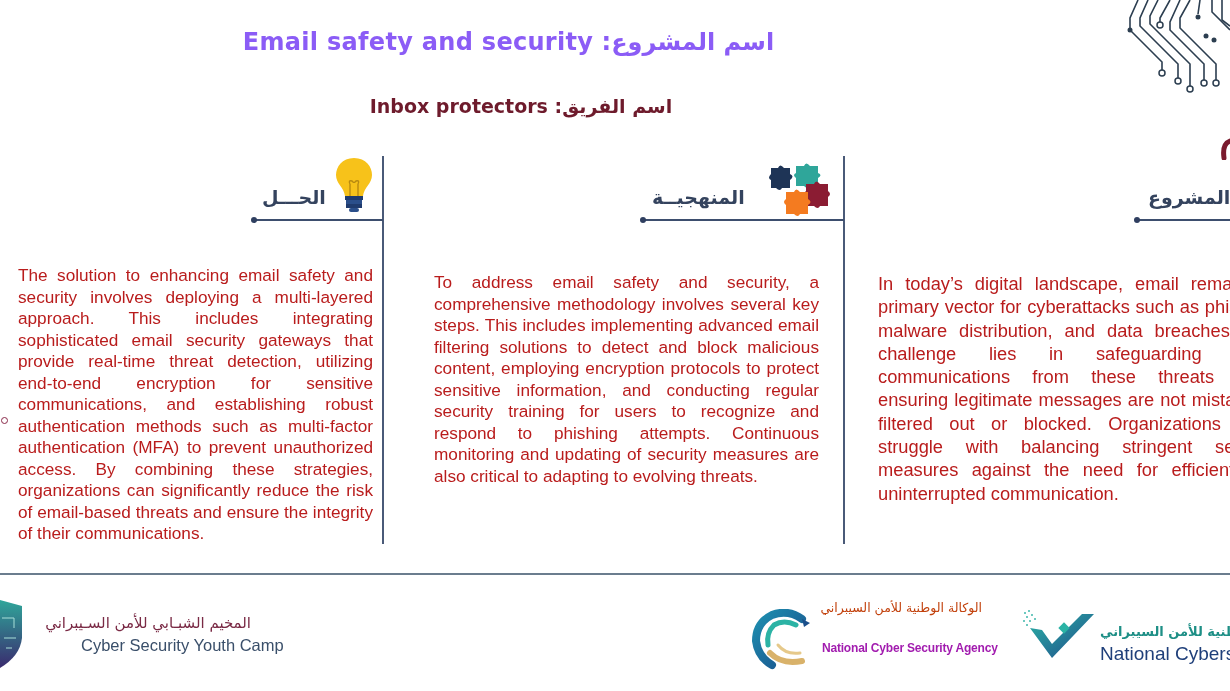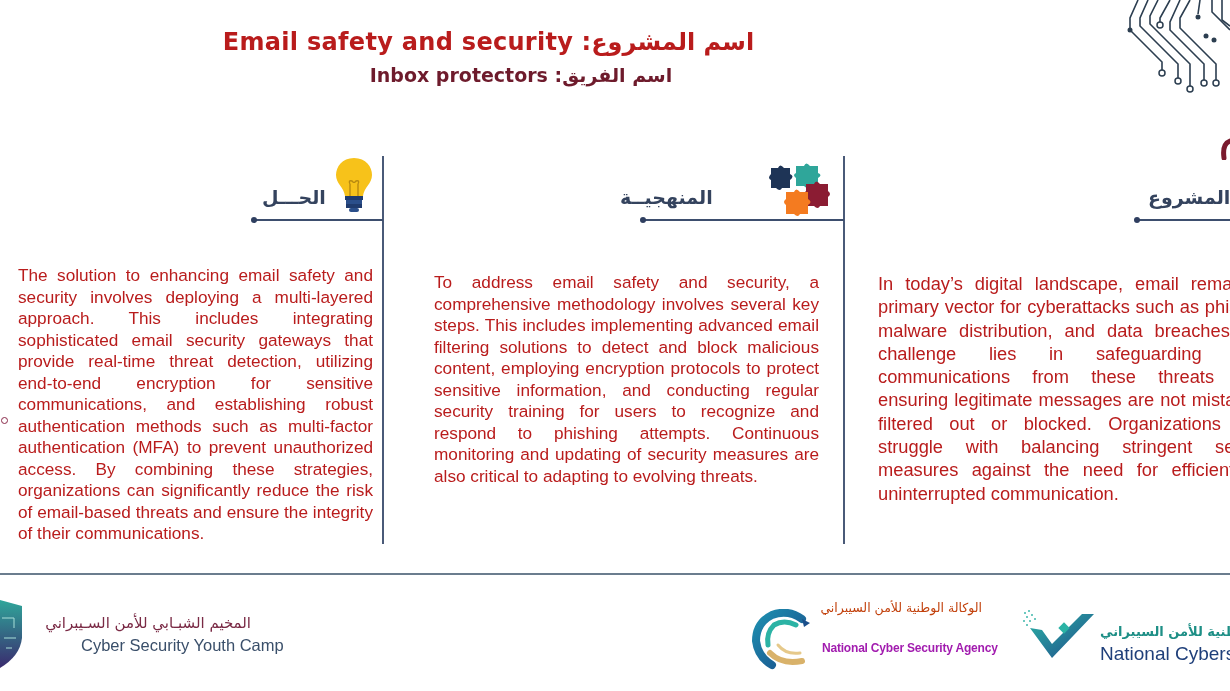--- a/index.html
+++ b/index.html
@@ -4,24 +4,24 @@
 <style>
   html, body { margin: 0; padding: 0; }
   body {
     width: 1230px; height: 691px; overflow: hidden; position: relative;
     background: #ffffff;
     font-family: "Liberation Sans", sans-serif;
   }
   .title {
     position: absolute; left: 0; width: 977px; top: 28px; text-align: center;
     font-family: "DejaVu Sans", sans-serif; font-weight: bold;
-    font-size: 24px; color: #b91c1c; direction: rtl; letter-spacing: 0.3px;
+    font-size: 24px; color: #8b5cf6; direction: rtl; letter-spacing: 0.3px; padding-left: 20px;
   }
   .subtitle {
-    position: absolute; left: 0; width: 1042px; top: 64px; text-align: center;
+    position: absolute; left: 0; width: 1042px; top: 95px; text-align: center;
     font-family: "DejaVu Sans", sans-serif; font-weight: bold;
     font-size: 19px; color: #6e1b2c; direction: rtl;
   }
   .circuit { position: absolute; right: 0; top: 0; width: 110px; height: 95px; }
   .red-arc { position: absolute; left: 1218px; top: 138px; width: 14px; height: 22px; }
 
   .vline { position: absolute; width: 1.5px; background: #4a5a78; }
   .head-line { position: absolute; height: 1.5px; background: #3d4e6e; }
   .head-dot { position: absolute; width: 6px; height: 6px; border-radius: 50%; background: #2f3f60; }
   .col-head {
@@ -89,21 +89,21 @@
   <rect x="13" y="44" width="16" height="4" fill="#2a4e8a"></rect>
   <rect x="13" y="48" width="16" height="4" fill="#1f3b6e"></rect>
   <rect x="16" y="52" width="10" height="4" rx="2" fill="#2a4e8a"></rect>
 </svg>
 <div class="head-line" style="left:254px;top:219px;width:129px;"></div>
 <div class="head-dot" style="left:251px;top:217px;"></div>
 <div class="bullet-dot"></div>
 <div class="col-text" style="left:18px;top:265px;width:355px;">The solution to enhancing email safety and security involves deploying a multi-layered approach. This includes integrating sophisticated email security gateways that provide real-time threat detection, utilizing end-to-end encryption for sensitive communications, and establishing robust authentication methods such as multi-factor authentication (MFA) to prevent unauthorized access. By combining these strategies, organizations can significantly reduce the risk of email-based threats and ensure the integrity of their communications.</div>
 
 <div class="vline" style="left:843px;top:156px;height:388px;"></div>
-<div class="col-head" style="left:620px;top:186px;">المنهجيــة</div>
+<div class="col-head" style="left:652px;top:186px;">المنهجيــة</div>
 <svg style="position:absolute;left:768px;top:160px;" width="64" height="56" viewBox="0 0 64 56">
   <path d="M3 8 L10 8 Q12 3 16 8 L22 8 L22 14 Q27 16 22 20 L22 28 L14 28 Q12 32 8 28 L3 28 L3 20 Q-1 18 3 14 Z" fill="#1e3456"></path>
   <path d="M28 6 L36 6 Q38 1 42 6 L50 6 L50 13 Q55 15 50 18 L50 26 L42 26 Q40 30 36 26 L28 26 L28 18 Q24 15 28 13 Z" fill="#2fa69a"></path>
   <path d="M38 24 L46 24 Q48 19 52 24 L60 24 L60 31 Q64 34 60 37 L60 46 L52 46 Q50 50 46 46 L38 46 L38 37 Q34 34 38 31 Z" fill="#8b1c33"></path>
   <path d="M18 32 L26 32 Q28 27 32 32 L40 32 L40 39 Q45 42 40 45 L40 54 L32 54 Q30 58 26 54 L18 54 L18 45 Q14 42 18 39 Z" fill="#f47b20"></path>
 </svg>
 <div class="head-line" style="left:643px;top:219px;width:201px;"></div>
 <div class="head-dot" style="left:640px;top:217px;"></div>
 <div class="col-text" style="left:434px;top:272px;width:385px;">To address email safety and security, a comprehensive methodology involves several key steps. This includes implementing advanced email filtering solutions to detect and block malicious content, employing encryption protocols to protect sensitive information, and conducting regular security training for users to recognize and respond to phishing attempts. Continuous monitoring and updating of security measures are also critical to adapting to evolving threats.</div>
 

